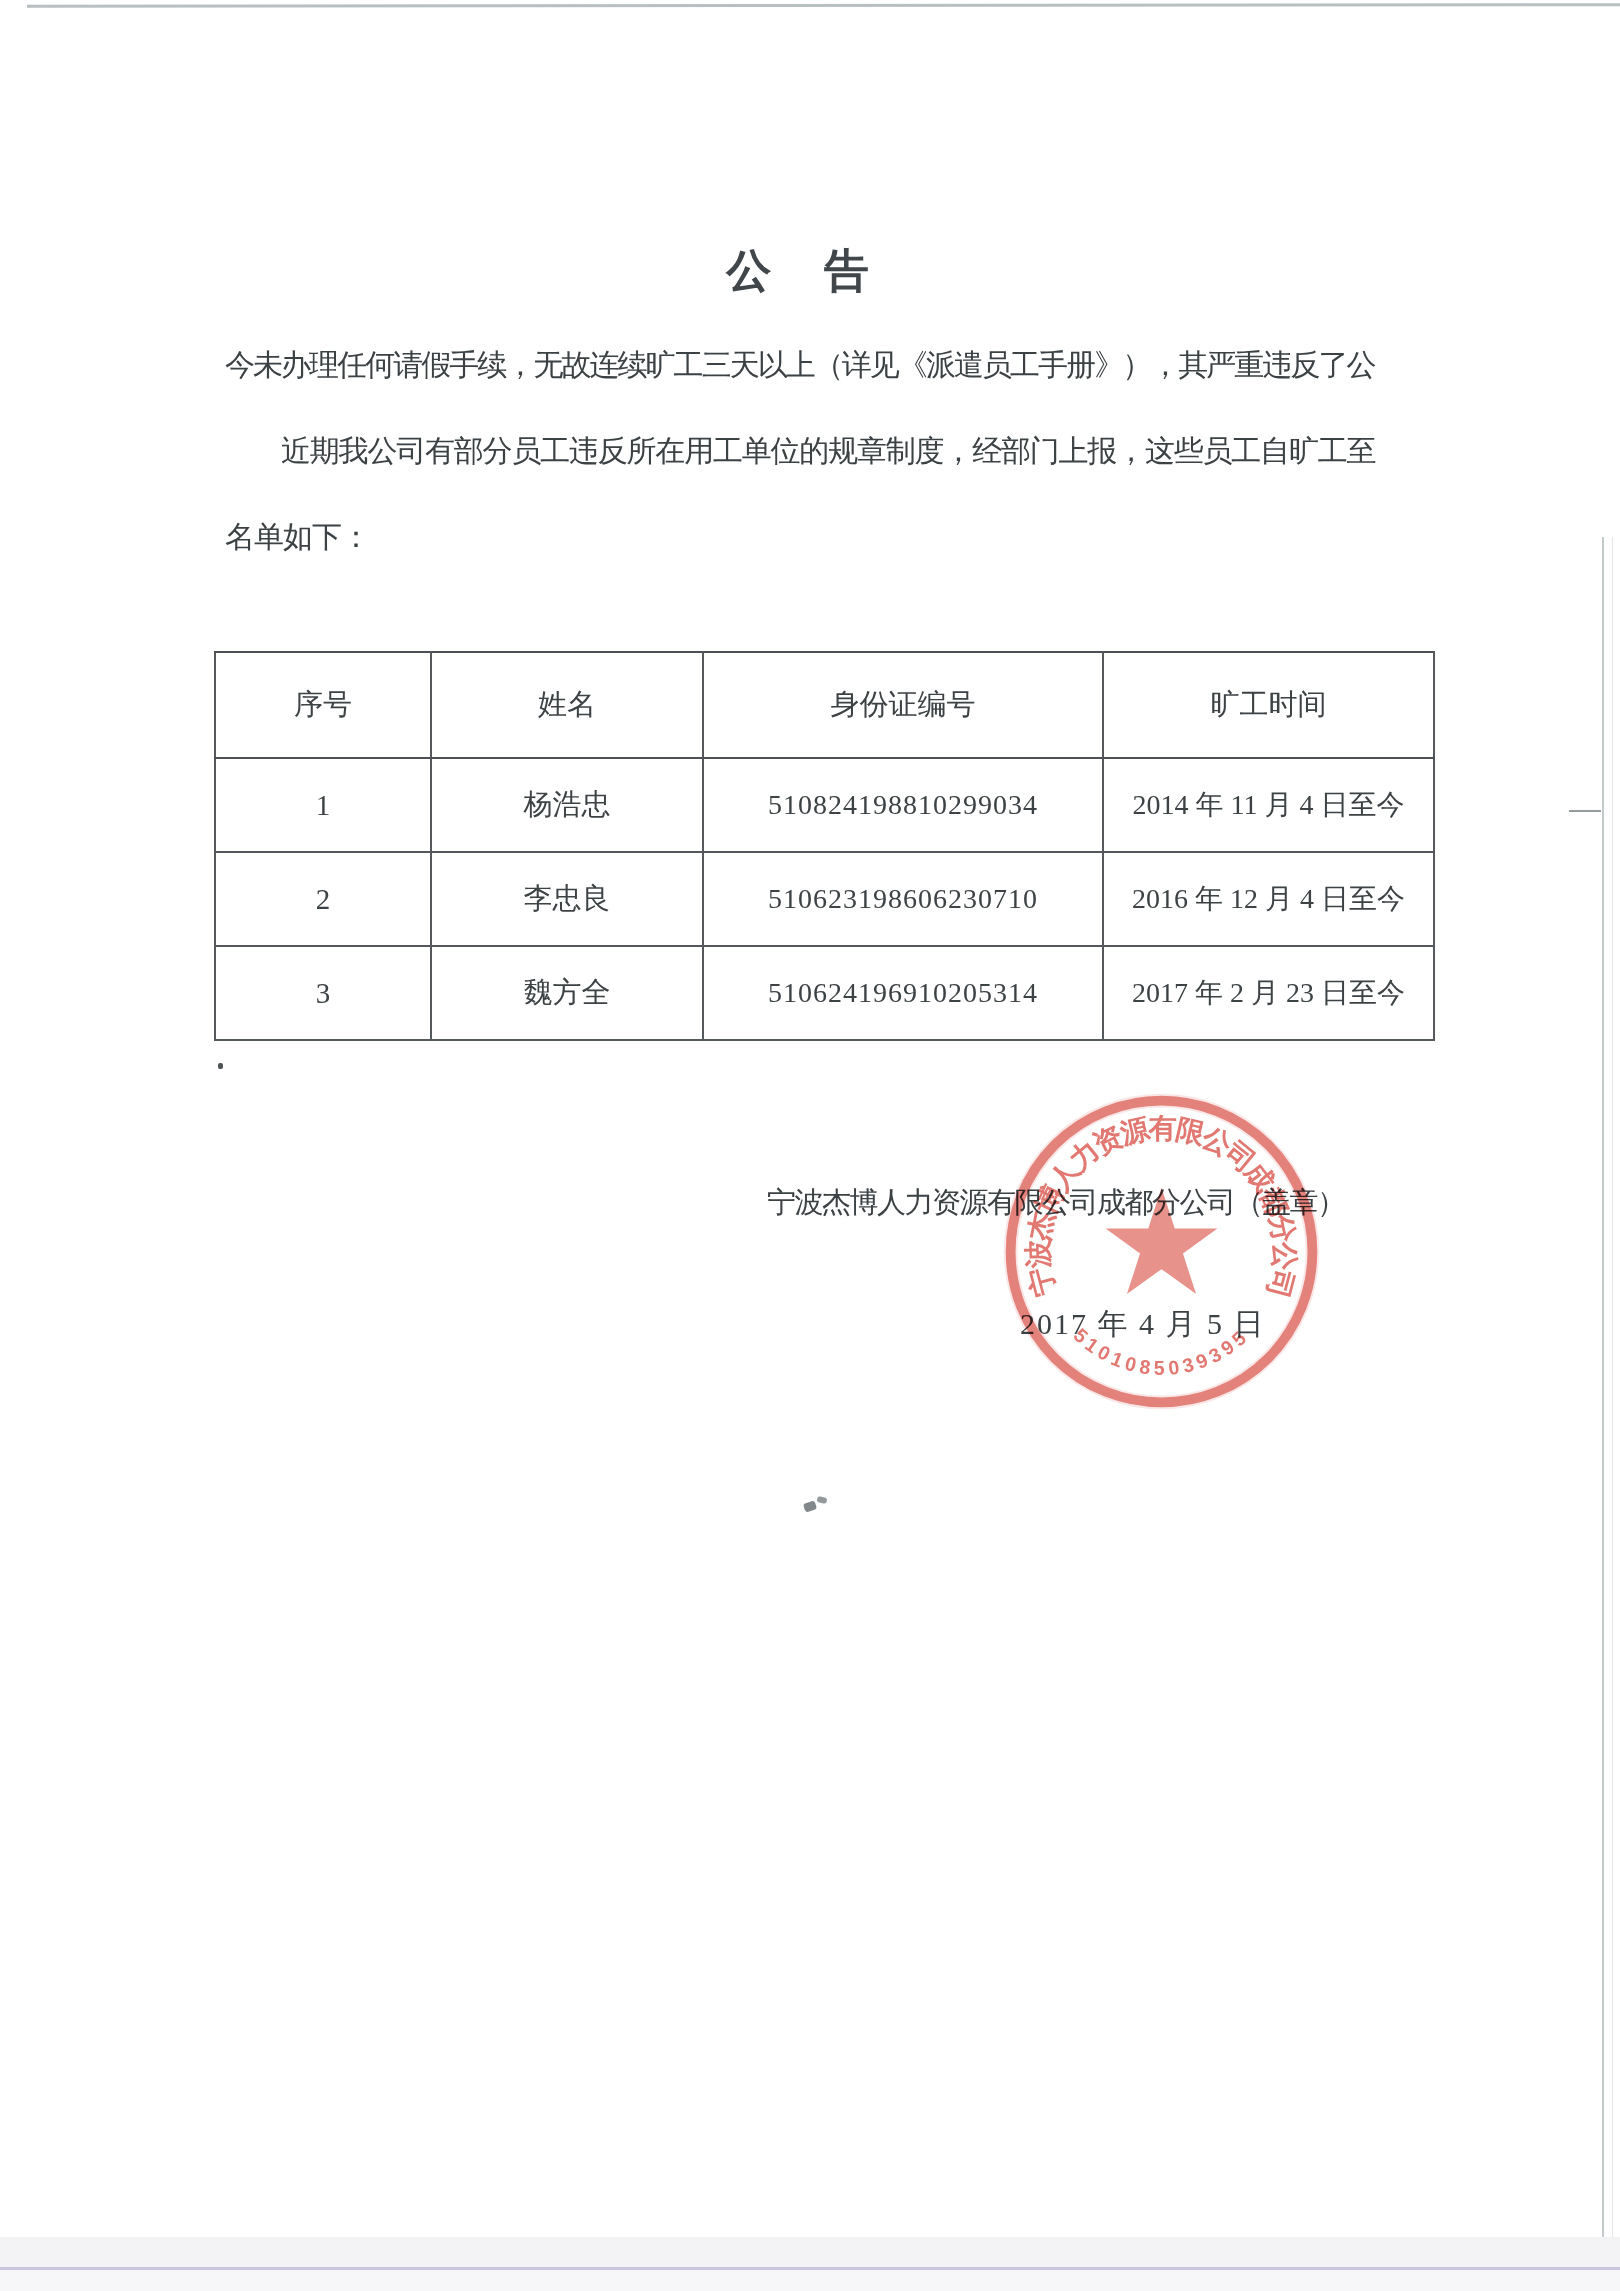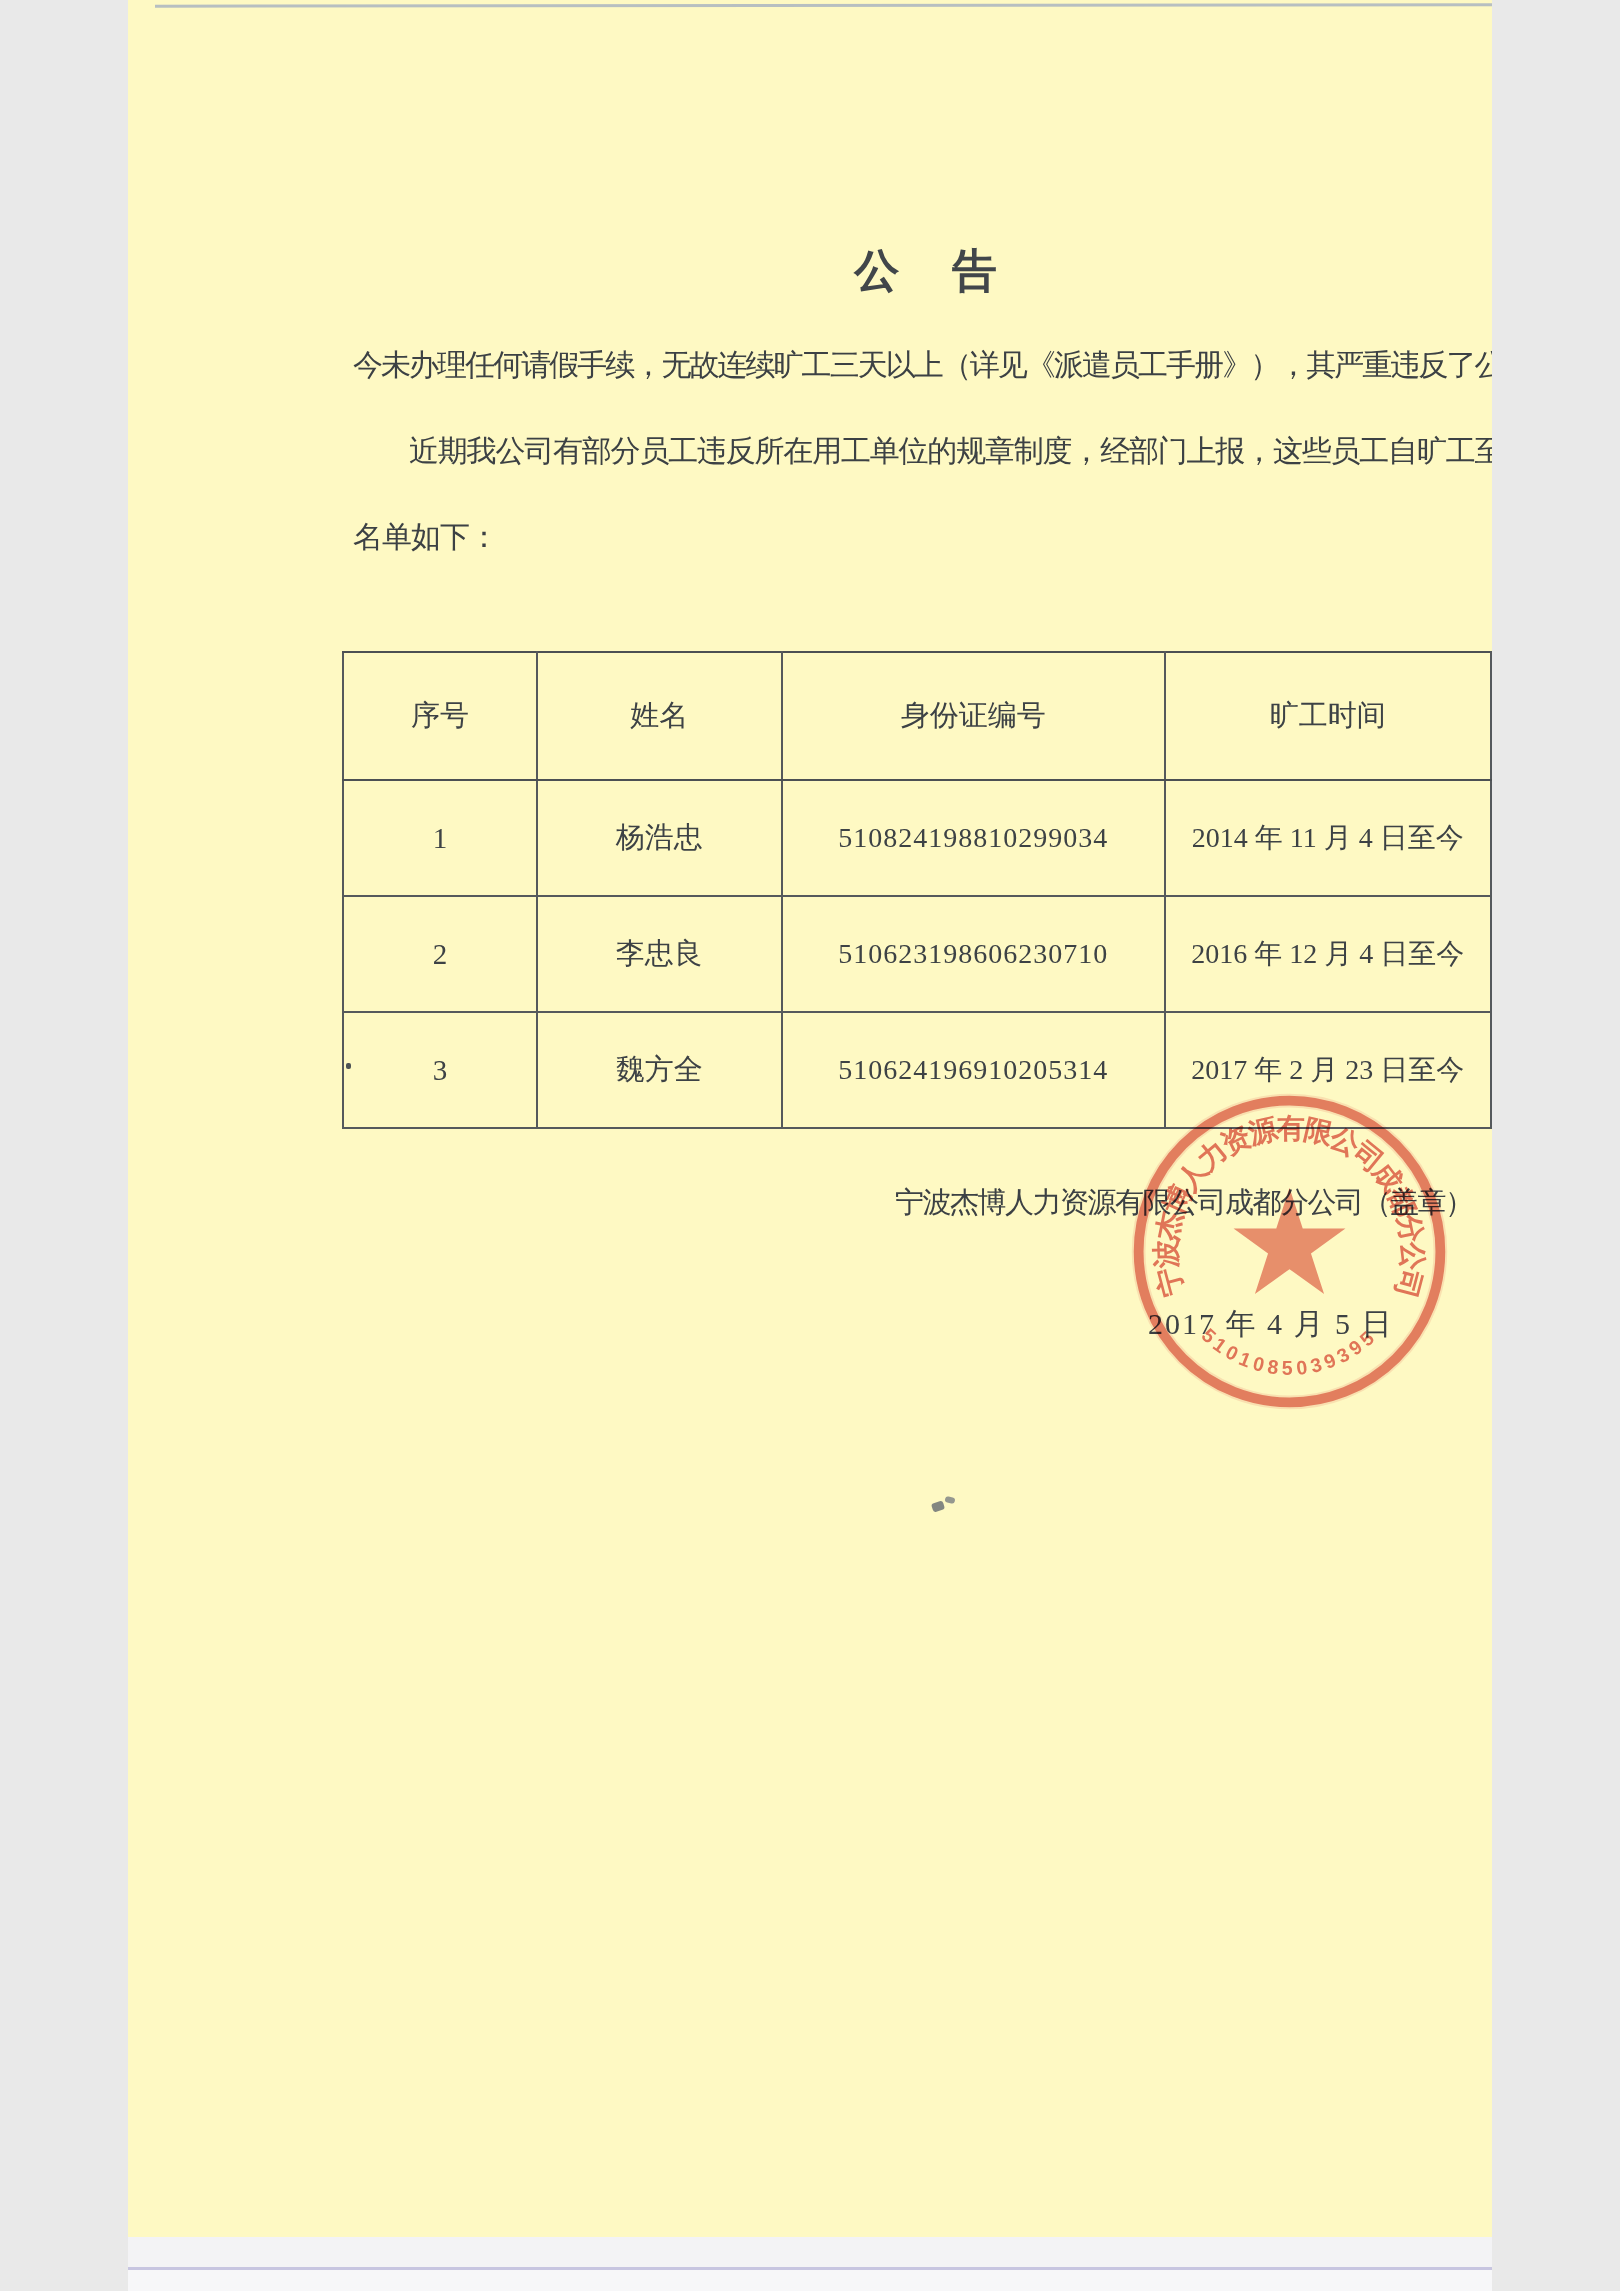--- a/index.html
+++ b/index.html
@@ -1,20 +1,20 @@
 <!DOCTYPE html>
 <html><head>
 <meta charset="utf-8">
 <style>
   html,body{margin:0;padding:0;background:#e9e9e9;}
   .page{
     position:relative;
-    width:1364px;height:2292px;
+    width:1620px;height:2292px;
     margin:0 auto;
-    background:#fef9c3;
+    background:#ffffff;
     overflow:hidden;
     font-family:"Liberation Serif","DejaVu Serif",serif;
     color:#3c4144;
   }
   
   .scan-top-line{position:absolute;left:27.4px;right:0;top:3.9px;height:2.9px;background:#b7bfc1;transform:rotate(-0.06deg);}
   .scan-right-line{position:absolute;left:1602px;top:537px;bottom:21.6px;width:2px;background:#c3cacb;}
   .scan-right-line2{position:absolute;left:1612px;top:537px;bottom:21.6px;width:1px;background:#e2e6e6;}
   .scan-right-dash{position:absolute;left:1569px;top:810px;width:32px;height:2px;background:#949c9e;}
   .scan-bottom-band{position:absolute;left:0;right:0;top:2237px;height:31px;background:#f3f3f5;}
@@ -46,21 +46,21 @@
     border-collapse:collapse;table-layout:fixed;
     font-size:29px;color:#3d4245;
   }
   table.roster col.c1{width:216px;}
   table.roster col.c2{width:272px;}
   table.roster col.c3{width:400px;}
   table.roster col.c4{width:331px;}
   table.roster th,table.roster td{
     border:2px solid #55595c;
     text-align:center;vertical-align:middle;
-    font-weight:normal;padding:15px;
+    font-weight:normal;padding:4px;
     overflow:hidden;white-space:nowrap;
   }
   table.roster thead th{height:96px;border-top:2.9px solid #4c5053;border-bottom:2.9px solid #4c5053;}
   table.roster tbody td{height:84px;}
   table.roster td.idnum{font-size:28px;letter-spacing:1px;}
   table.roster td.daterange{font-size:28px;}
   
   .signature-line{position:absolute;left:767px;top:1183px;font-size:29px;letter-spacing:-1.5px;white-space:nowrap;}
   .date-line{position:absolute;left:1020px;top:1304px;font-size:30px;letter-spacing:2px;white-space:nowrap;}
   

